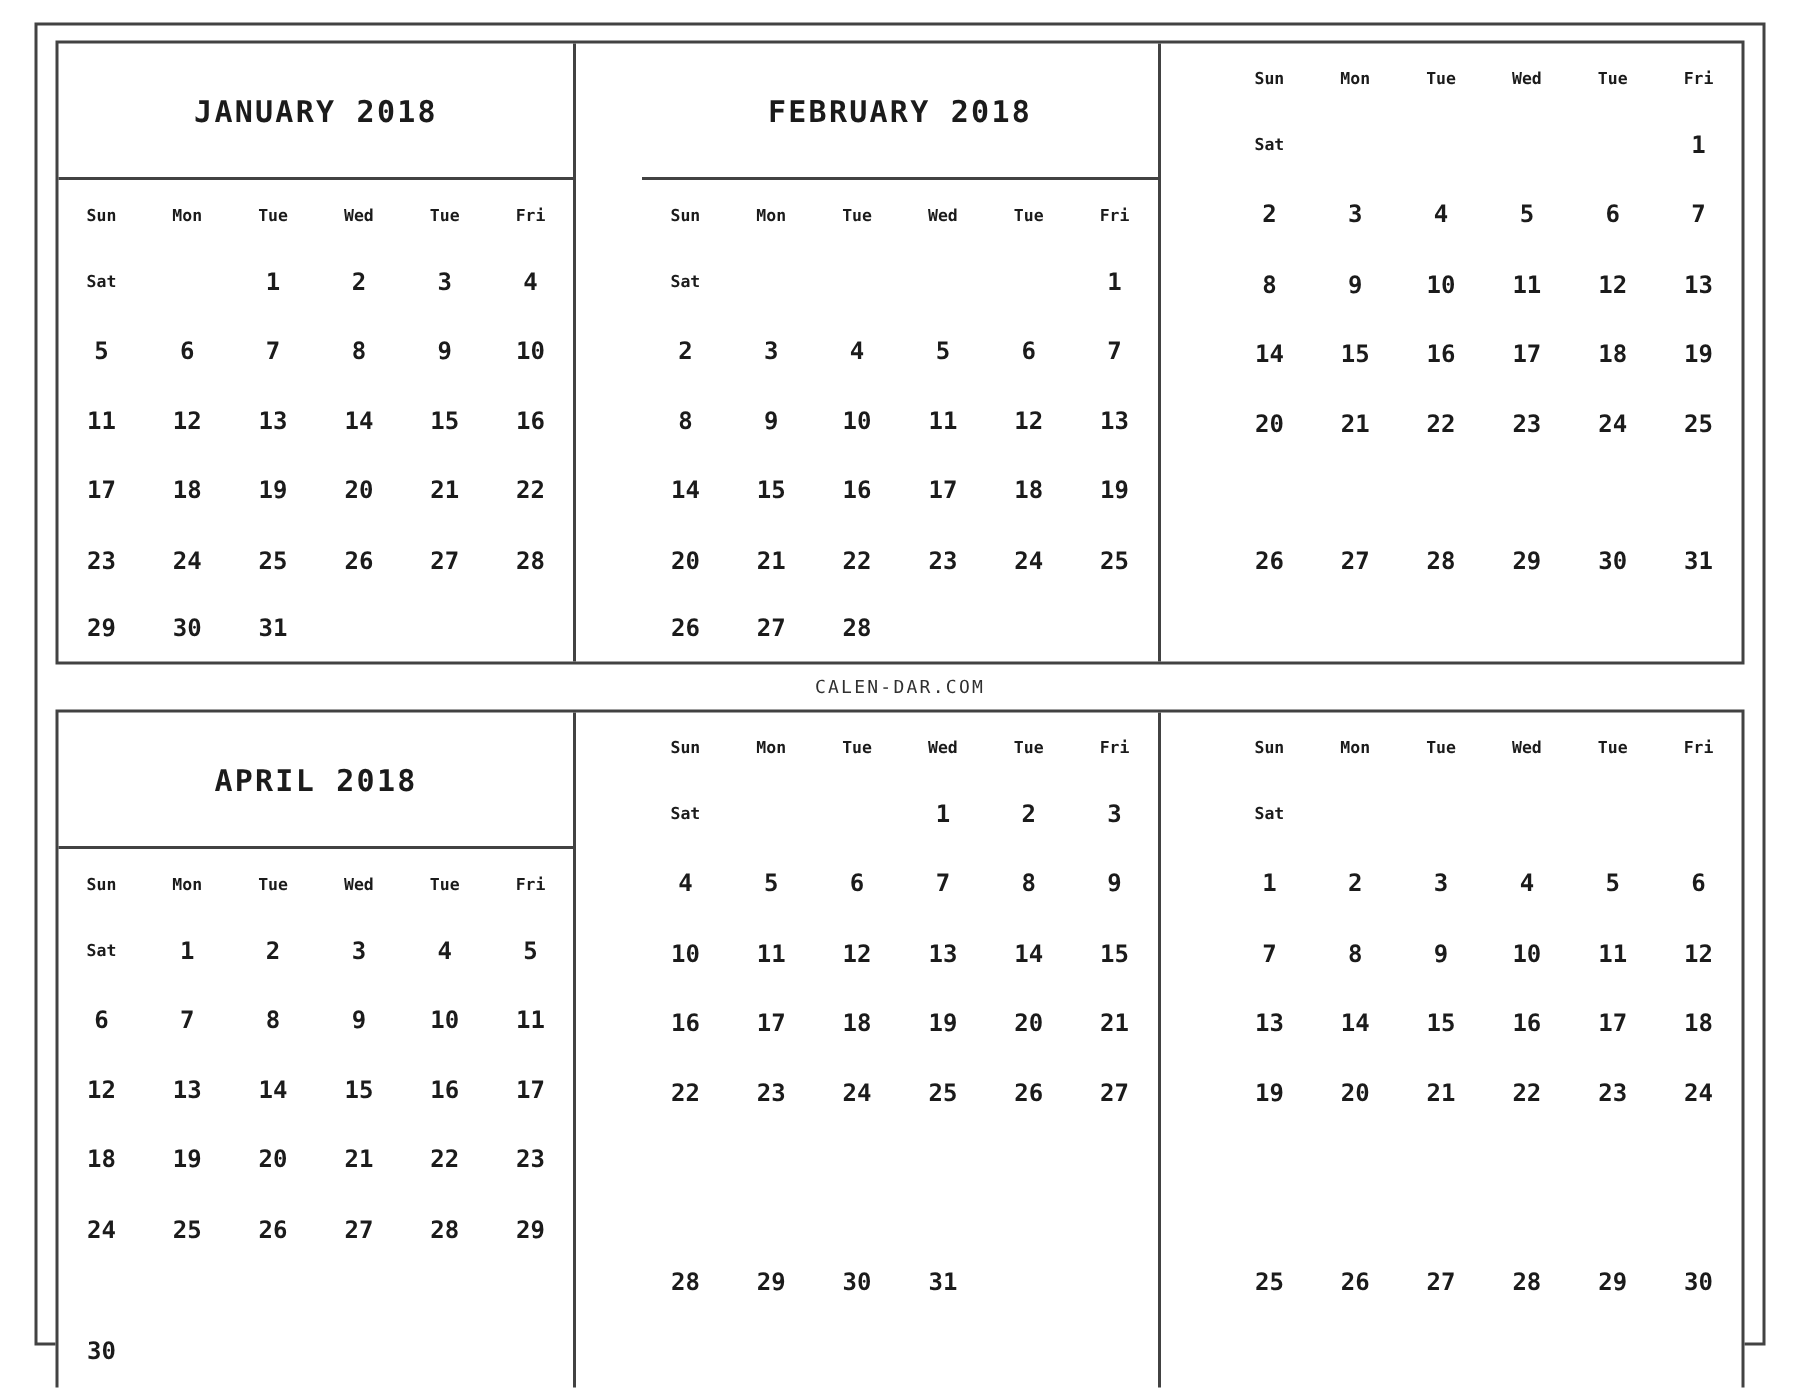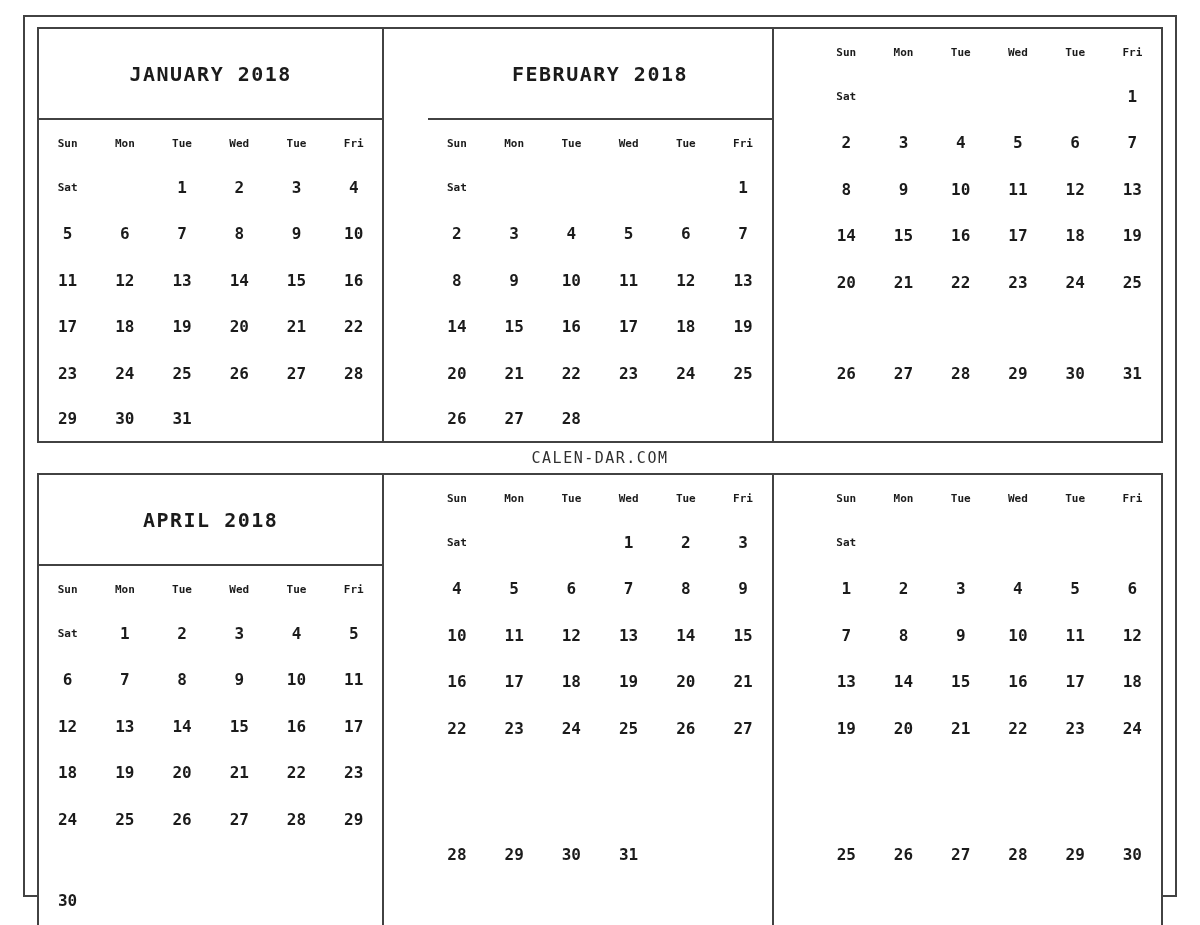--- a/index.html
+++ b/index.html
@@ -74,21 +74,21 @@
     font-size:16px;
     font-weight:700;
   }
   .watermark{
     position:absolute;
     left:25px;top:445px;
     width:1150px;height:26px;
     display:flex;
     align-items:center;
     justify-content:center;
-    font-size:15px;
+    font-size:12px;
     font-weight:400;
     letter-spacing:1.5px;
     color:#303030;
   }
 </style>
 </head>
 <body>
 
 <div class="page">
   <div class="outer-frame"></div>

